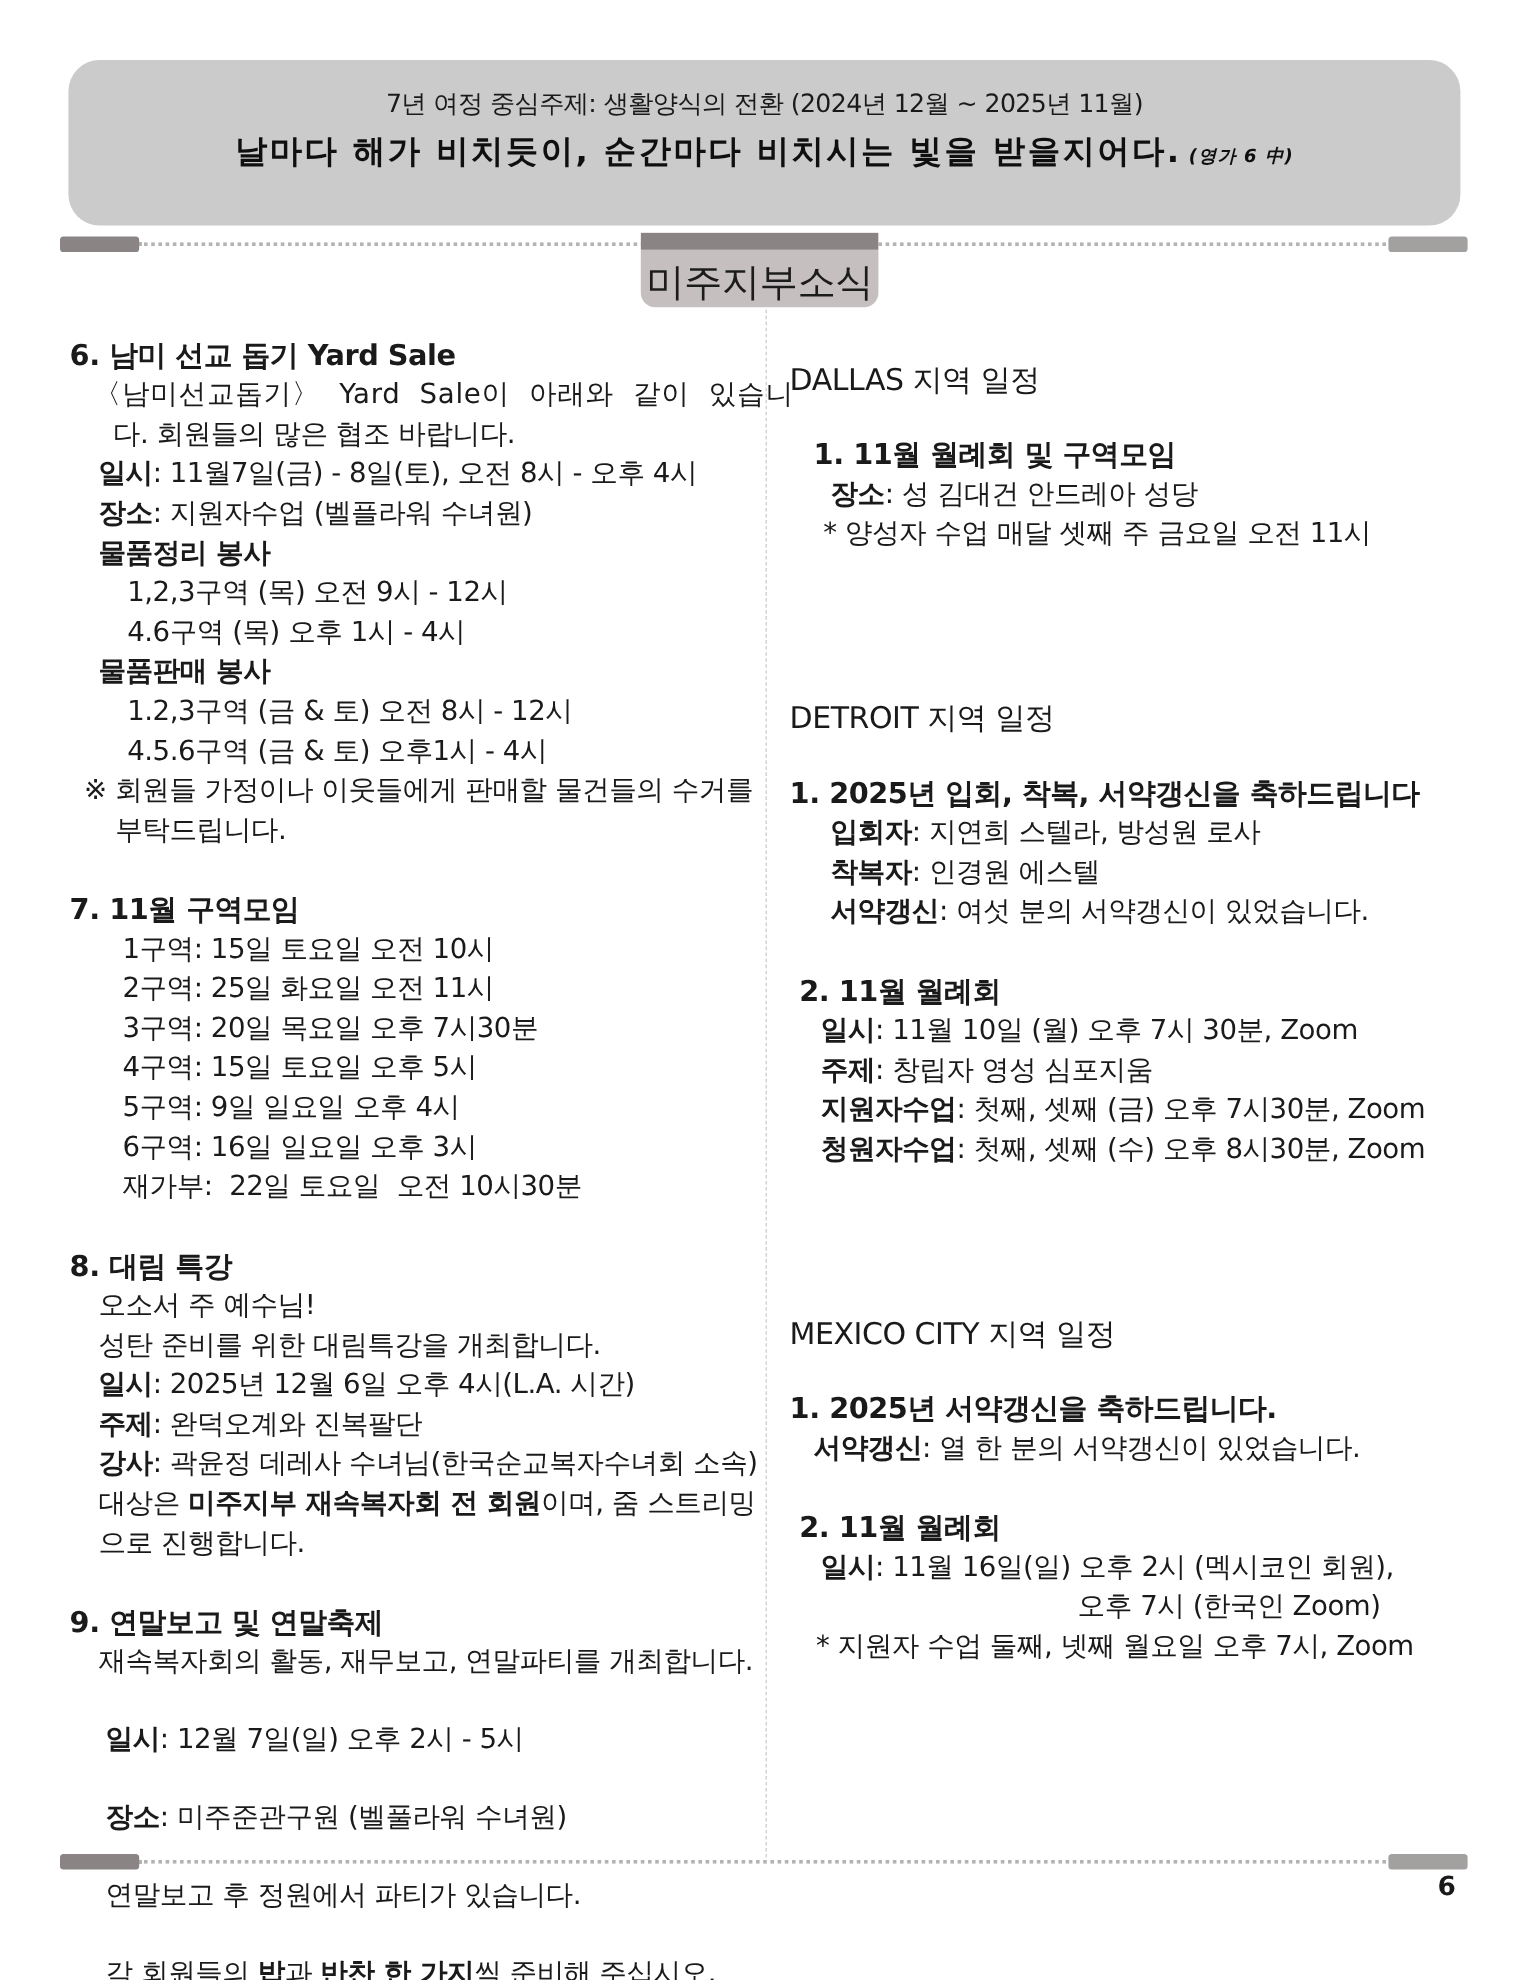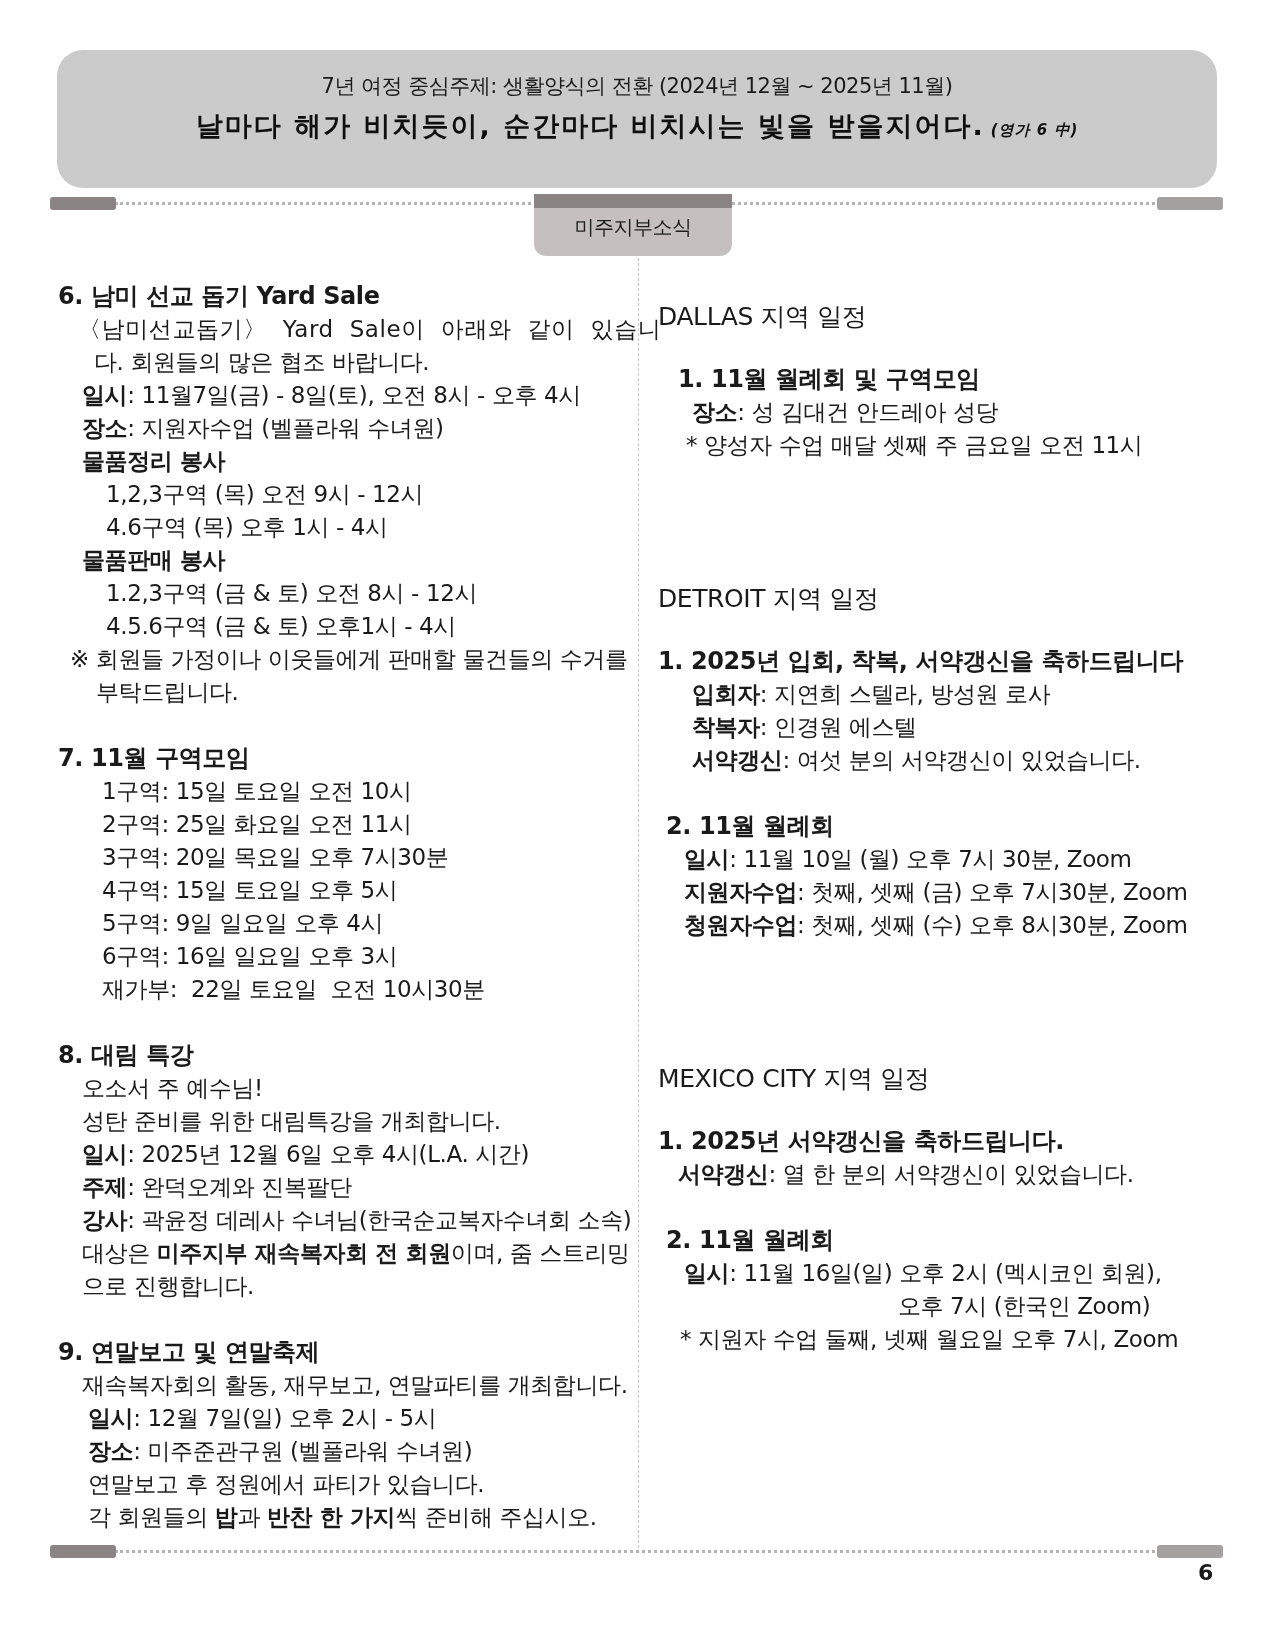--- a/index.html
+++ b/index.html
@@ -15,33 +15,33 @@
   .rule.bottom { top:1550px; }
   .cap { position:absolute; height:13px; background:#8a8485; border-radius:3px; }
   .cap.tl { left:50px; top:197px; width:66px; }
   .cap.tr { left:1157px; top:197px; width:66px; background:#a3a0a0; }
   .cap.bl { left:50px; top:1545px; width:66px; }
   .cap.br { left:1157px; top:1545px; width:66px; background:#a3a0a0; }
 
   .section-tab { position:absolute; left:534px; top:194px; width:198px; height:62px;
                  background:#c6bfc0; border-radius:0 0 12px 12px; overflow:hidden; text-align:center; }
   .section-tab .bar { height:14px; background:#8a8485; }
-  .section-tab .txt { font-size:20px; margin-top:6px; color:#1c1c1c; letter-spacing:-0.5px; }
+  .section-tab .txt { font-size:32px; margin-top:6px; color:#1c1c1c; letter-spacing:-0.5px; }
 
   .divider { position:absolute; left:638px; top:258px; height:1290px; border-left:1px dashed #c8c8c8; }
 
   .col { position:absolute; font-size:23px; line-height:33px; letter-spacing:-0.4px; }
   .col.left { left:58px; top:280px; width:590px; }
   .col.right { left:658px; top:300px; width:580px; }
   .line { white-space:nowrap; }
   .h { font-weight:bold; font-size:24px; }
   .b { font-weight:bold; }
   .gap { height:33px; }
   .i1 { padding-left:24px; }
-  .i2 { padding-left:30px; }
+  .i2 { padding-left:30px;margin-top:32px; }
   .i3 { padding-left:48px; }
   .i4 { padding-left:44px; }
   .region-title { font-size:25px; }
   .page-num { position:absolute; left:1198px; top:1560px; font-size:22px; font-weight:bold; }
 </style>
 </head>
 <body>
 
 <div class="banner">
   <div class="l1">7년 여정 중심주제: 생활양식의 전환 (2024년 12월 ~ 2025년 11월)</div>
@@ -122,20 +122,21 @@
   <div>
     <div class="line region-title">DETROIT 지역 일정</div>
     <div style="height:30px"></div>
     <div class="line h">1. 2025년 입회, 착복, 서약갱신을 축하드립니다</div>
     <div class="line" style="padding-left:34px"><span class="b">입회자</span><span>: 지연희 스텔라, 방성원 로사</span></div>
     <div class="line" style="padding-left:34px"><span class="b">착복자</span><span>: 인경원 에스텔</span></div>
     <div class="line" style="padding-left:34px"><span class="b">서약갱신</span><span>: 여섯 분의 서약갱신이 있었습니다.</span></div>
     <div class="gap"></div>
     <div class="line h" style="padding-left:8px">2. 11월 월례회</div>
     <div class="line" style="padding-left:26px"><span class="b">일시</span><span>: 11월 10일 (월) 오후 7시 30분, Zoom</span></div>
+    <div class="line" style="padding-left:26px"><span class="b">주제</span><span>: 창립자 영성 심포지움</span></div>
     <div class="line" style="padding-left:26px"><span class="b">지원자수업</span><span>: 첫째, 셋째 (금) 오후 7시30분, Zoom</span></div>
     <div class="line" style="padding-left:26px"><span class="b">청원자수업</span><span>: 첫째, 셋째 (수) 오후 8시30분, Zoom</span></div>
   </div>
 
   <div style="height:120px"></div>
 
   <div>
     <div class="line region-title">MEXICO CITY 지역 일정</div>
     <div style="height:30px"></div>
     <div class="line h">1. 2025년 서약갱신을 축하드립니다.</div>

